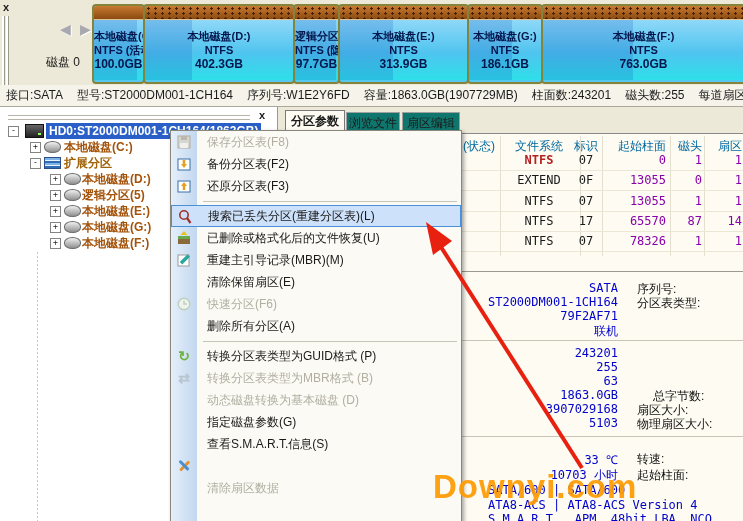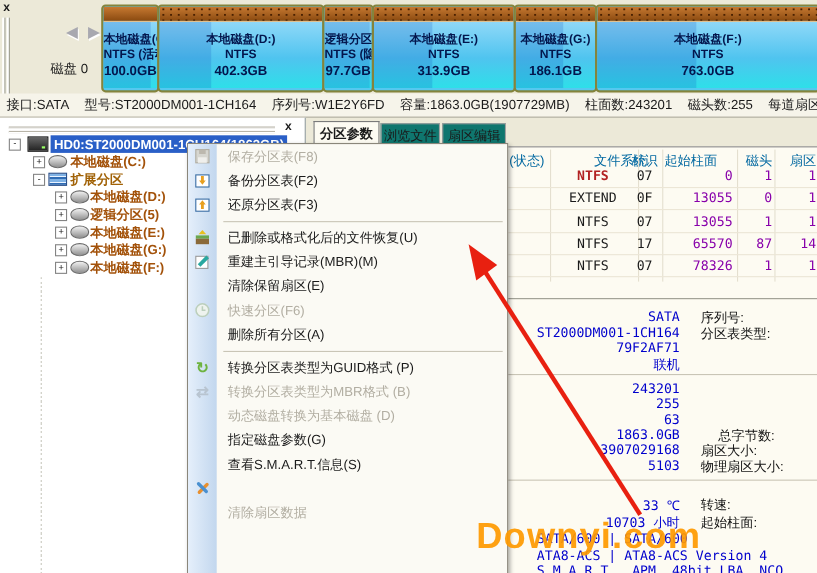--- a/index.html
+++ b/index.html
@@ -207,23 +207,23 @@
     <span class="icon-disk" style="left:64px;"></span>
     <span class="t-disk" style="position:absolute;left:82px;white-space:nowrap;">本地磁盘(F:)</span>
   </div>
 
   <div class="tab idle" style="left:346px;top:112px;width:52px;height:21px;">浏览文件</div>
   <div class="tab idle" style="left:402px;top:112px;width:56px;height:21px;">扇区编辑</div>
   <div class="tab active" style="left:285px;top:110px;width:58px;height:23px;">分区参数</div>
   <div id="rpcontent"></div>
 
   <div class="th" style="left:455px;top:138px;width:48px;text-align:center;">(状态)</div>
-  <div class="th" style="left:502px;top:138px;width:74px;text-align:center;padding-left:25px;">文件系统</div>
+  <div class="th" style="left:502px;top:138px;width:74px;text-align:center;">文件系统</div>
   <div class="th" style="left:568px;top:138px;width:36px;text-align:center;">标识</div>
-  <div class="th" style="left:604px;top:138px;width:62px;">起始柱面</div>
+  <div class="th" style="left:604px;top:138px;width:62px;text-align:right;">起始柱面</div>
   <div class="th" style="left:672px;top:138px;width:30px;text-align:right;">磁头</div>
   <div class="th" style="left:706px;top:138px;width:36px;text-align:right;">扇区</div>
   <div class="colline" style="left:500px;top:136px;height:120px;"></div>
   <div class="colline" style="left:580px;top:136px;height:120px;"></div>
   <div class="colline" style="left:602px;top:136px;height:120px;"></div>
   <div class="colline" style="left:670px;top:136px;height:120px;"></div>
   <div class="colline" style="left:704px;top:136px;height:120px;"></div>
 
   <div>
     <div class="td" style="left:502px;top:153px;width:74px;text-align:center;color:#b22222;font-weight:bold;">NTFS</div>
@@ -310,20 +310,27 @@
       <span>备份分区表(F2)</span>
     </div>
     <div class="mi">
       <span class="micon"><svg width="16" height="16">
             <rect x="2" y="3" width="12" height="11" fill="#fff" stroke="#3a6ea5"></rect>
             <polygon points="8,4 11,8 9.3,8 9.3,12 6.7,12 6.7,8 5,8" fill="#e8a020"></polygon>
           </svg></span>
       <span>还原分区表(F3)</span>
     </div>
     <div class="msep"></div>
+    <div class="mi hl">
+      <span class="micon"><svg width="16" height="16">
+            <circle cx="7" cy="6" r="4.2" fill="none" stroke="#a03028" stroke-width="1.6"></circle>
+            <line x1="10" y1="9" x2="13.5" y2="14" stroke="#a03028" stroke-width="2.2"></line>
+          </svg></span>
+      <span>搜索已丢失分区(重建分区表)(L)</span>
+    </div>
     <div class="mi">
       <span class="micon"><svg width="16" height="16">
             <polygon points="8,1 11.5,5 4.5,5" fill="#e8c020"></polygon>
             <rect x="2" y="6" width="12" height="3" fill="#6aa84f"></rect>
             <rect x="2" y="9" width="12" height="5" fill="#8a6a3a"></rect>
           </svg></span>
       <span>已删除或格式化后的文件恢复(U)</span>
     </div>
     <div class="mi">
       <span class="micon"><svg width="16" height="16">

